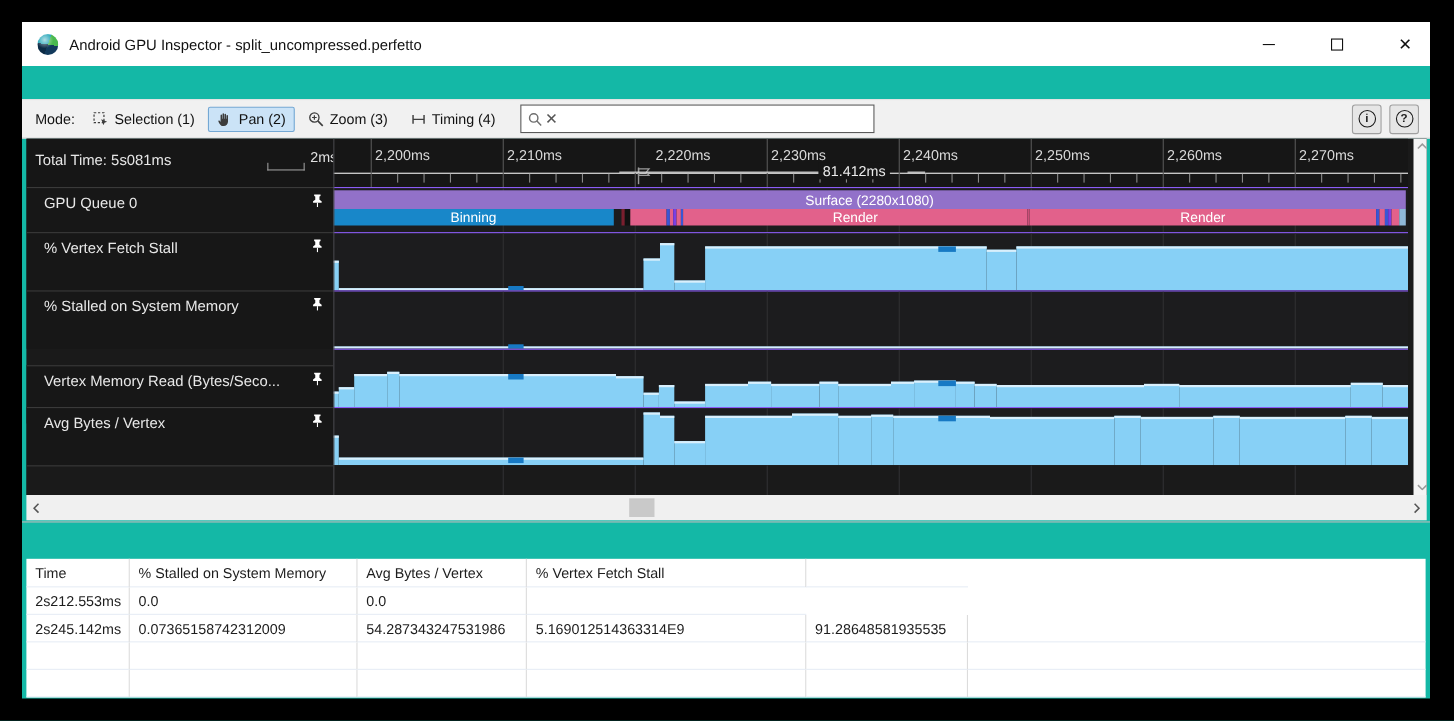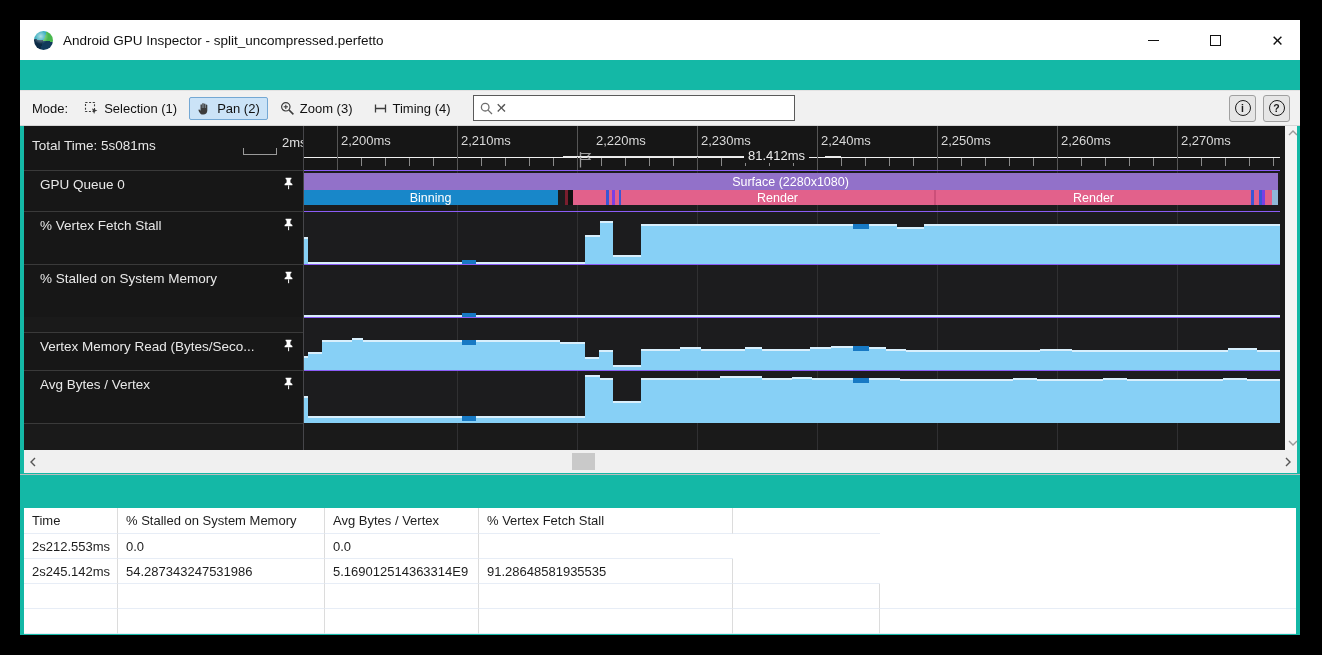--- a/index.html
+++ b/index.html
@@ -433,20 +433,21 @@
           <div class="t-cell last"></div>
         </div>
         <div class="t-row">
           <div class="t-cell">2s212.553ms</div>
           <div class="t-cell">0.0</div>
           <div class="t-cell">0.0</div>
           <div class="t-cell last"></div>
         </div>
         <div class="t-row">
           <div class="t-cell">2s245.142ms</div>
+          <div class="t-cell">0.07365158742312009</div>
           <div class="t-cell">54.287343247531986</div>
           <div class="t-cell">5.169012514363314E9</div>
           <div class="t-cell">91.28648581935535</div>
           <div class="t-cell last"></div>
         </div>
         <div class="t-row">
           <div class="t-cell"></div>
           <div class="t-cell"></div>
           <div class="t-cell"></div>
           <div class="t-cell"></div>

